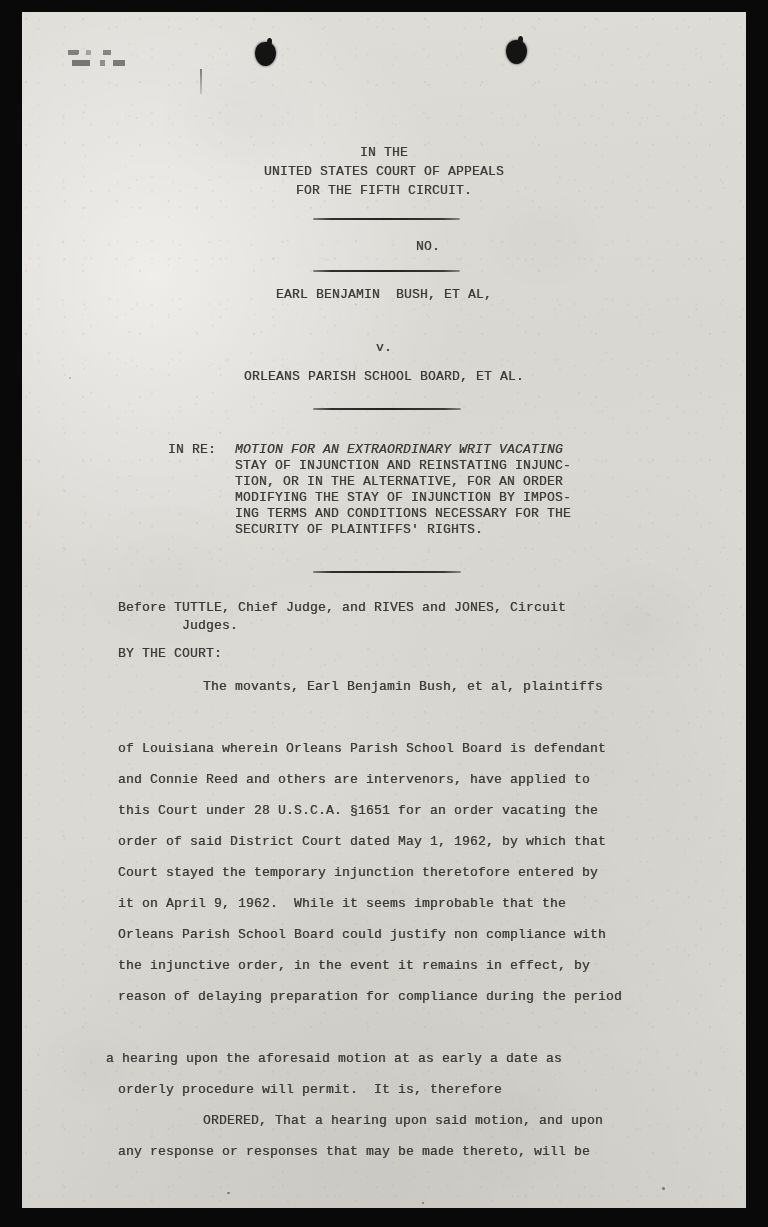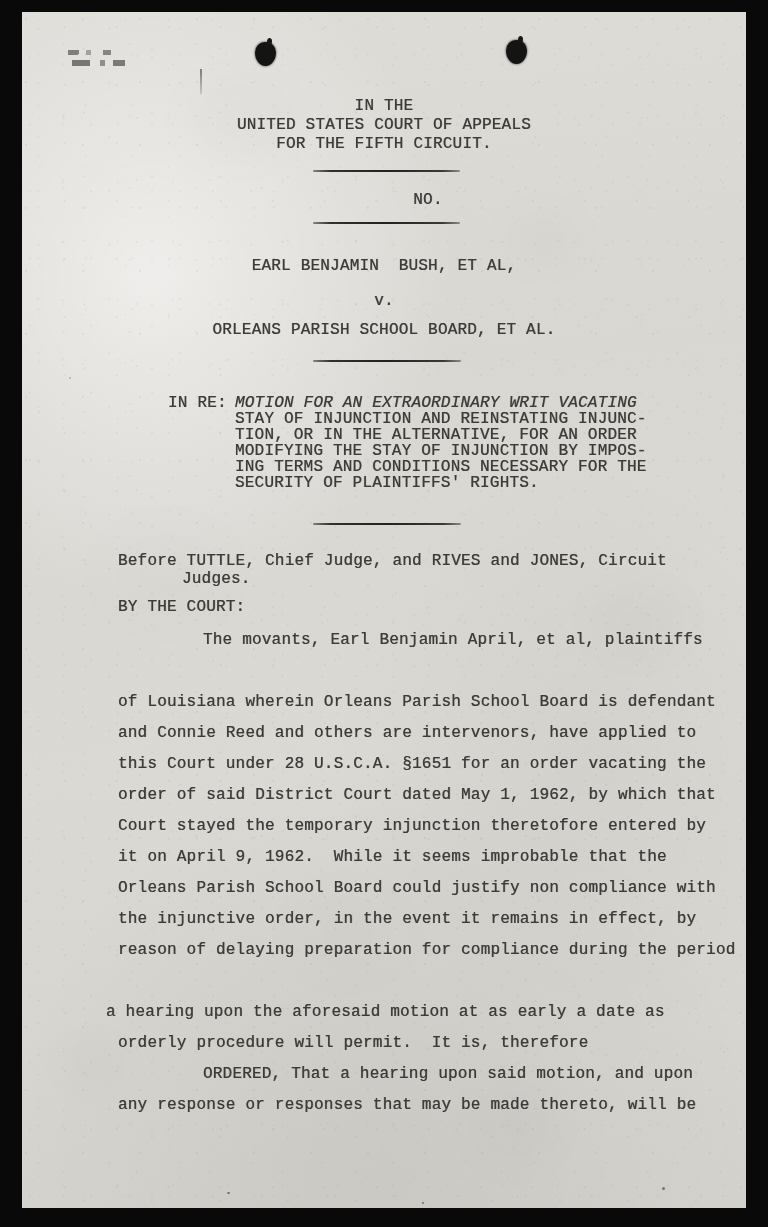--- a/index.html
+++ b/index.html
@@ -70,22 +70,23 @@
       radial-gradient(ellipse 20% 10% at 45% 77%, rgba(0,0,0,0.04), transparent 70%),
       radial-gradient(ellipse 15% 9% at 68% 93%, rgba(0,0,0,0.05), transparent 72%),
       radial-gradient(ellipse 12% 6% at 10% 88%, rgba(0,0,0,0.045), transparent 72%);
   }
 
   
   .doc {
     position: absolute;
     inset: 0;
     color: #3a3a3a;
-    font-size: 16px;
+    font-size: 13px;
     letter-spacing: 0.2px;
+    margin-top: 48px;
   }
   .ln {
     position: absolute;
     white-space: pre;
     color: #3c3b39;
     text-shadow:
       0.45px 0 0 rgba(60,59,57,0.40),
       -0.35px 0 0 rgba(60,59,57,0.22),
       0 0.45px 0 rgba(60,59,57,0.26);
   }
@@ -186,21 +187,21 @@
       <div class="ln center" style="top:85px;">IN THE</div>
       <div class="ln center" style="top:104px;">UNITED STATES COURT OF APPEALS</div>
       <div class="ln center" style="top:123px;">FOR THE FIFTH CIRCUIT.</div>
 
       <div class="rule" style="left:291px; top:158px; width:147px;"></div>
 
       <div class="ln center" style="top:179px;padding-left:44px;">NO.</div>
 
       <div class="rule" style="left:291px; top:210px; width:147px;"></div>
 
-      <div class="ln center" style="top:245px;">EARL BENJAMIN  BUSH, ET AL,</div>
+      <div class="ln center" style="top:227px;">EARL BENJAMIN  BUSH, ET AL,</div>
       <div class="ln center" style="top:280px;">v.</div>
       <div class="ln center" style="top:309px;">ORLEANS PARISH SCHOOL BOARD, ET AL.</div>
 
       <div class="rule" style="left:291px; top:348px; width:148px;"></div>
 
       <div class="ln" style="left:146px; top:382px;">IN RE:</div>
 
       <div class="ln" style="left:213px; top:382px;font-style:italic;">MOTION FOR AN EXTRAORDINARY WRIT VACATING</div>
       <div class="ln" style="left:213px; top:398px;">STAY OF INJUNCTION AND REINSTATING INJUNC-</div>
       <div class="ln" style="left:213px; top:414px;">TION, OR IN THE ALTERNATIVE, FOR AN ORDER</div>
@@ -208,21 +209,21 @@
       <div class="ln" style="left:213px; top:446px;">ING TERMS AND CONDITIONS NECESSARY FOR THE</div>
       <div class="ln" style="left:213px; top:462px;">SECURITY OF PLAINTIFFS' RIGHTS.</div>
 
       <div class="rule" style="left:291px; top:511px; width:148px;"></div>
 
       <div class="ln" style="left:96px; top:540px;">Before TUTTLE, Chief Judge, and RIVES and JONES, Circuit</div>
       <div class="ln" style="left:160px; top:558px;">Judges.</div>
 
       <div class="ln" style="left:96px; top:586px;">BY THE COURT:</div>
 
-      <div class="ln" style="left:181px; top:619px;">The movants, Earl Benjamin April, et al, plaintiffs</div>
+      <div class="ln" style="left:181px; top:619px;">The movants, Earl Benjamin Bush, et al, plaintiffs</div>
       <div class="ln" style="left:96px; top:681px;">of Louisiana wherein Orleans Parish School Board is defendant</div>
       <div class="ln" style="left:96px; top:712px;">and Connie Reed and others are intervenors, have applied to</div>
       <div class="ln" style="left:96px; top:743px;">this Court under 28 U.S.C.A. §1651 for an order vacating the</div>
       <div class="ln" style="left:96px; top:774px;">order of said District Court dated May 1, 1962, by which that</div>
       <div class="ln" style="left:96px; top:805px;">Court stayed the temporary injunction theretofore entered by</div>
       <div class="ln" style="left:96px; top:836px;">it on April 9, 1962.  While it seems improbable that the</div>
       <div class="ln" style="left:96px; top:867px;">Orleans Parish School Board could justify non compliance with</div>
       <div class="ln" style="left:96px; top:898px;">the injunctive order, in the event it remains in effect, by</div>
       <div class="ln" style="left:96px; top:929px;">reason of delaying preparation for compliance during the period</div>
       <div class="ln" style="left:84px; top:991px;">a hearing upon the aforesaid motion at as early a date as</div>

